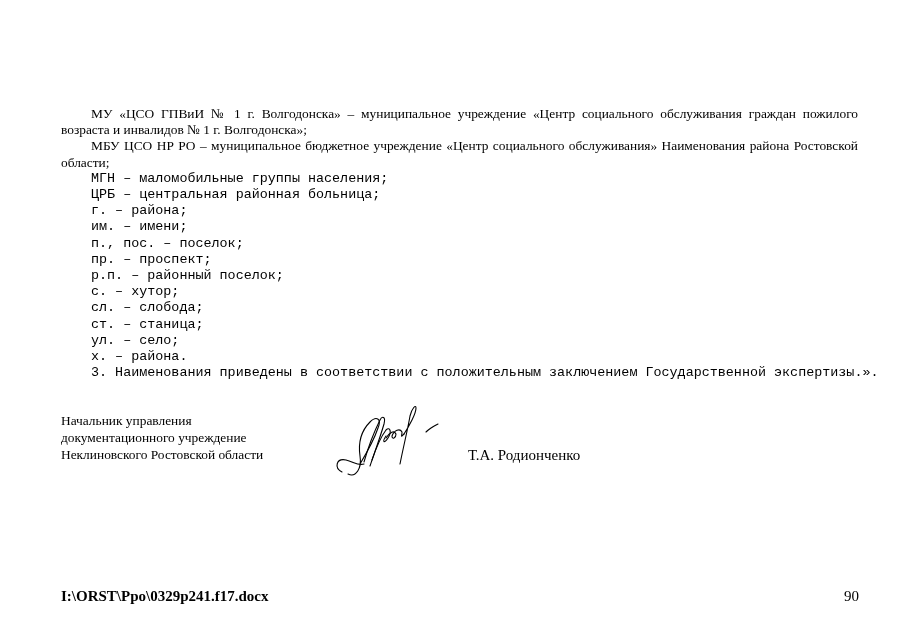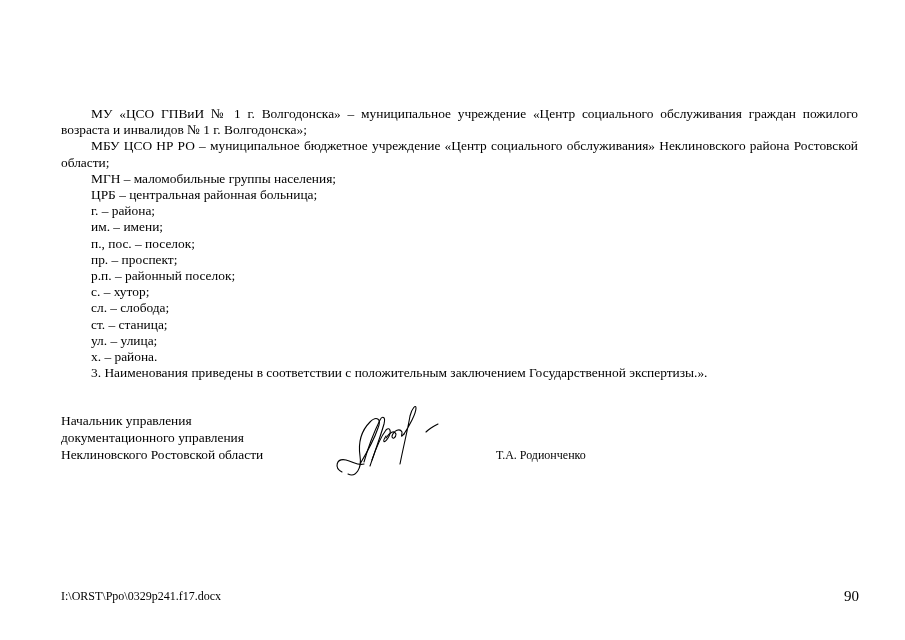--- a/index.html
+++ b/index.html
@@ -32,91 +32,93 @@
     }
     .para {
       margin: 0;
       text-indent: 30px;
       text-align: justify;
     }
     .list-line {
       margin: 0;
       padding-left: 30px;
       white-space: nowrap;
+      font-family: Liberation Mono, monospace;
     }
     .sig-title {
       position: absolute;
       left: 61px;
       top: 412px;
       width: 228px;
       font-size: 13.4px;
       line-height: 17px;
     }
     .sig-title div { white-space: nowrap; }
     .signature {
       position: absolute;
       left: 330px;
       top: 402px;
       width: 120px;
       height: 82px;
     }
     .signer-name {
       position: absolute;
-      left: 496px;
+      left: 468px;
       top: 447px;
-      font-size: 12px;
+      font-size: 15px;
       line-height: 17px;
       white-space: nowrap;
     }
     .footer-path {
       position: absolute;
       left: 61px;
       top: 591px;
-      font-size: 12px;
+      font-size: 15px;
       line-height: 11px;
       white-space: nowrap;
+      font-weight: bold;
     }
     .footer-page {
       position: absolute;
       right: 46px;
       top: 591px;
       font-size: 15px;
       line-height: 11px;
     }
   </style>
 </head>
 <body>
 
 <div class="page">
 
   <div class="body-text">
     <p class="para">МУ «ЦСО ГПВиИ № 1 г. Волгодонска» – муниципальное учреждение «Центр социального обслуживания граждан пожилого возраста и инвалидов № 1 г. Волгодонска»;</p>
-    <p class="para">МБУ ЦСО НР РО – муниципальное бюджетное учреждение «Центр социального обслуживания» Неклиновского района Ростовской области;</p>
+    <p class="para">МБУ ЦСО НР РО – муниципальное бюджетное учреждение «Центр социального обслуживания» Наименования района Ростовской области;</p>
 
     <div>
       <p class="list-line">МГН – маломобильные группы населения;</p>
       <p class="list-line">ЦРБ – центральная районная больница;</p>
       <p class="list-line">г. – района;</p>
       <p class="list-line">им. – имени;</p>
       <p class="list-line">п., пос. – поселок;</p>
       <p class="list-line">пр. – проспект;</p>
       <p class="list-line">р.п. – районный поселок;</p>
       <p class="list-line">с. – хутор;</p>
       <p class="list-line">сл. – слобода;</p>
       <p class="list-line">ст. – станица;</p>
-      <p class="list-line">ул. – улица;</p>
+      <p class="list-line">ул. – село;</p>
       <p class="list-line">х. – района.</p>
     </div>
 
     <p class="list-line">3. Наименования приведены в соответствии с положительным заключением Государственной экспертизы.».</p>
   </div>
 
   <div class="sig-title">
     <div>Начальник управления</div>
-    <div>документационного управления</div>
+    <div>документационного учреждение</div>
     <div>Неклиновского Ростовской области</div>
   </div>
 
   <svg class="signature" viewBox="0 0 120 82" fill="none" stroke="#000" stroke-width="1.1" stroke-linecap="round" stroke-linejoin="round">
     <path d="M12 70 C4 66, 6 56, 16 58 C24 60, 28 64, 34 62"></path>
     <path d="M18 72 C26 76, 32 66, 30 54 C28 40, 32 28, 40 20 C46 14, 52 16, 48 26 C44 38, 36 52, 30 62"></path>
     <path d="M34 60 C38 46, 44 30, 50 18 C52 14, 56 14, 54 22 C50 36, 44 52, 40 64"></path>
     <path d="M42 58 C46 46, 50 36, 56 28 C60 24, 62 30, 58 36 C54 42, 52 40, 56 34"></path>
     <path d="M56 36 C60 30, 64 28, 66 32 C66 36, 62 38, 62 34 C64 28, 70 26, 72 30 C72 34, 70 36, 74 32"></path>
     <path d="M74 32 C78 26, 80 22, 82 18 C84 14, 86 10, 86 6 C86 2, 82 6, 80 14 C78 26, 74 42, 70 62"></path>

